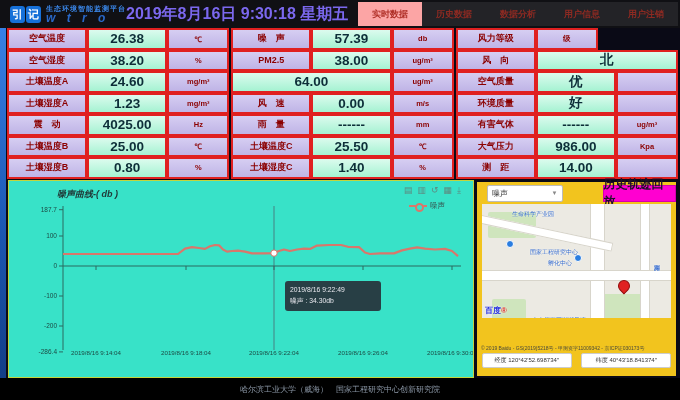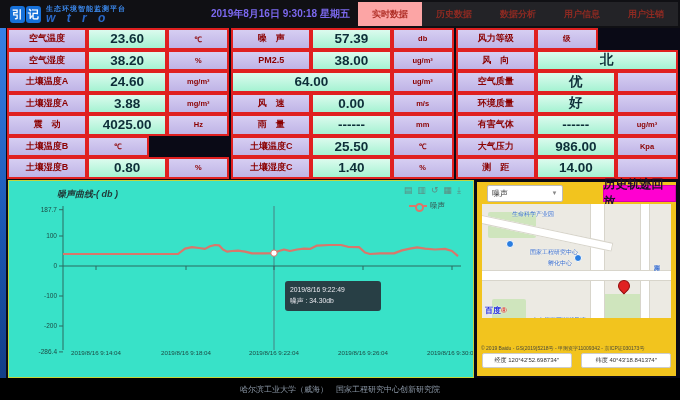--- a/index.html
+++ b/index.html
@@ -9,21 +9,21 @@
   #left-strip{position:absolute;left:0;top:0;width:6px;height:400px;
     background:linear-gradient(180deg,#3b86ec,#1b55b0 60%,#123a80);}
   
   #header{position:absolute;left:0;top:0;width:680px;height:28px;background:#101014;display:flex;align-items:center;}
   #logo{display:flex;align-items:center;margin-left:10px;}
   .logo-tile{width:15px;height:17px;background:#1670d8;color:#fff;border-radius:3px;margin-right:1px;
     font-size:11px;font-weight:bold;display:flex;align-items:center;justify-content:center;}
   #logo-texts{margin-left:4px;line-height:1;}
   #logo-sub{font-size:7px;color:#3a86e8;font-weight:bold;letter-spacing:1px;}
   #logo-wtro{font-size:12px;color:#2968c8;font-weight:bold;font-style:italic;letter-spacing:4px;}
-  #datetime{margin-left:85px;font-size:10px;font-weight:bold;color:#7b68ee;white-space:nowrap;}
+  #datetime{font-size:16px;font-weight:bold;color:#7b68ee;white-space:nowrap;}
   #tabs{position:absolute;right:2px;top:2px;height:24px;display:flex;}
   .tab{width:64px;height:24px;display:flex;align-items:center;justify-content:center;
     font-size:9px;font-weight:bold;color:#8d2a22;background:#232327;cursor:pointer;}
   .tab.active{background:#fca5a5;color:#b03028;}
   
   #grid{position:absolute;left:7px;top:28px;width:671px;height:151px;display:flex;gap:2px;}
   .sgroup{display:flex;flex-direction:column;flex:1;gap:0px;}
   .srow{display:flex;height:21.5px;gap:0px;}
   .cell{box-sizing:border-box;border:2px solid #e02020;display:flex;align-items:center;justify-content:center;}
   .cell.label{width:80px;background:linear-gradient(180deg,#d6cef2,#bfb4e6);
@@ -94,45 +94,46 @@
         <div class="tab">数据分析</div>
         <div class="tab">用户信息</div>
         <div class="tab">用户注销</div>
       </div>
   </div>
 
   <div id="grid">
       <div class="sgroup">
         <div class="srow">
           <div class="cell label">空气温度</div>
-          <div class="cell value">23.60</div>
+          <div class="cell value">26.38</div>
           <div class="cell unit">℃</div>
         </div>
         <div class="srow">
           <div class="cell label">空气湿度</div>
           <div class="cell value">38.20</div>
           <div class="cell unit">%</div>
         </div>
         <div class="srow">
           <div class="cell label">土壤温度A</div>
           <div class="cell value">24.60</div>
           <div class="cell unit">mg/m³</div>
         </div>
         <div class="srow">
           <div class="cell label">土壤湿度A</div>
-          <div class="cell value">3.88</div>
+          <div class="cell value">1.23</div>
           <div class="cell unit">mg/m³</div>
         </div>
         <div class="srow">
           <div class="cell label">震　动</div>
           <div class="cell value">4025.00</div>
           <div class="cell unit">Hz</div>
         </div>
         <div class="srow">
           <div class="cell label">土壤温度B</div>
+          <div class="cell value">25.00</div>
           <div class="cell unit">℃</div>
         </div>
         <div class="srow">
           <div class="cell label">土壤湿度B</div>
           <div class="cell value">0.80</div>
           <div class="cell unit">%</div>
         </div>
       </div>
       <div class="sgroup">
         <div class="srow">

